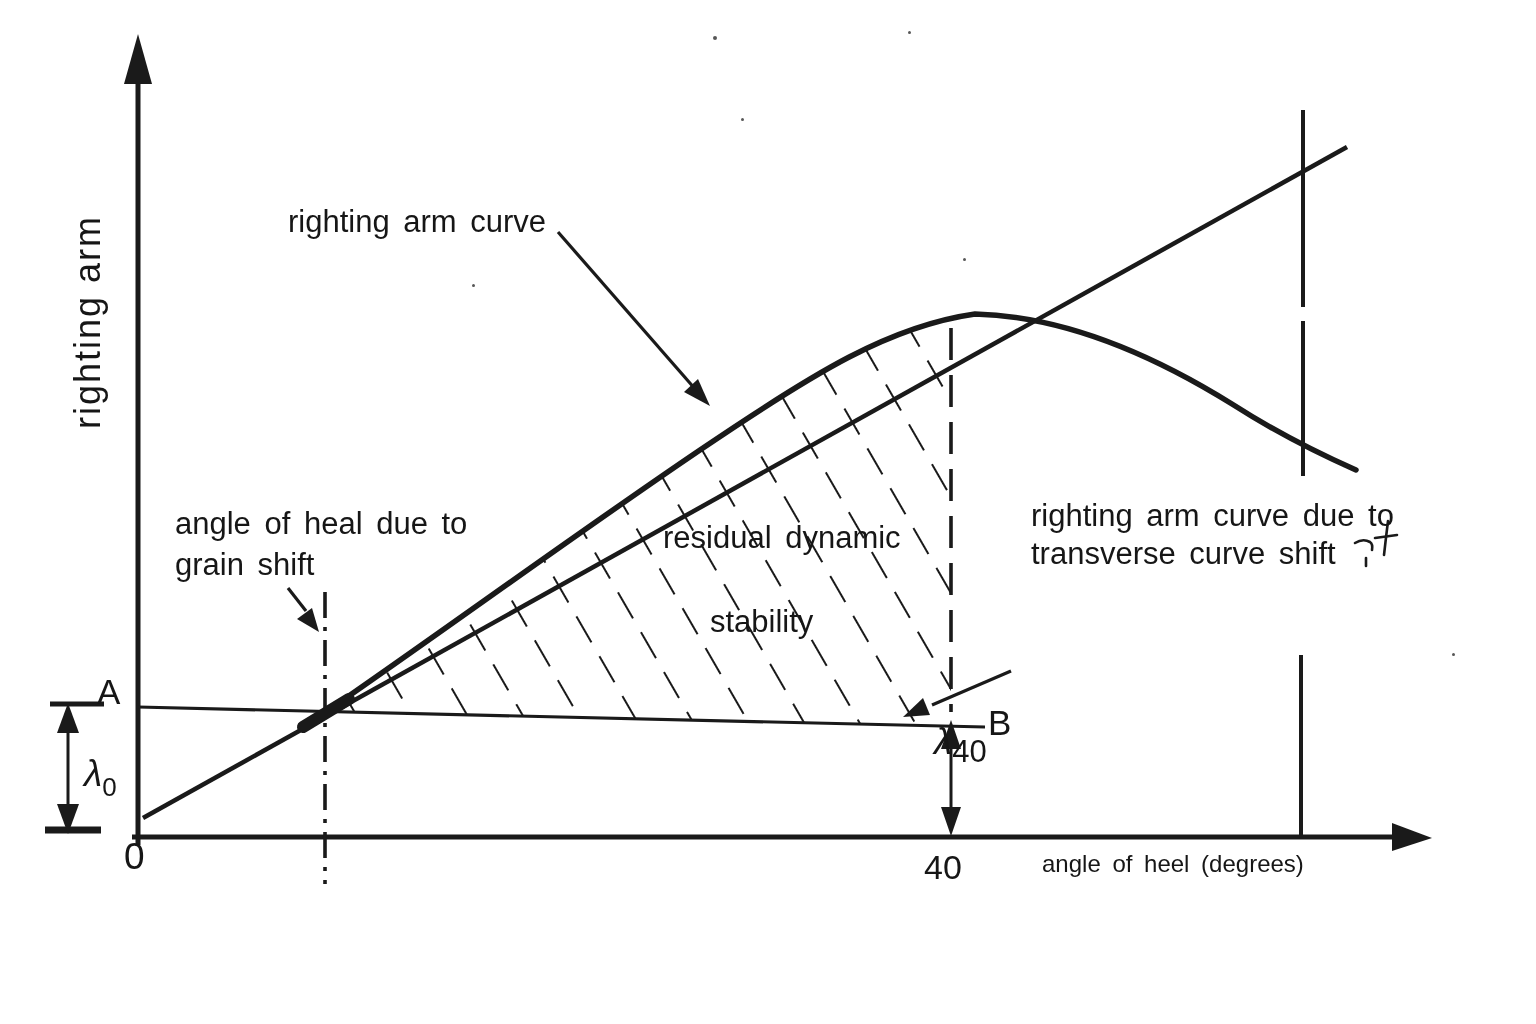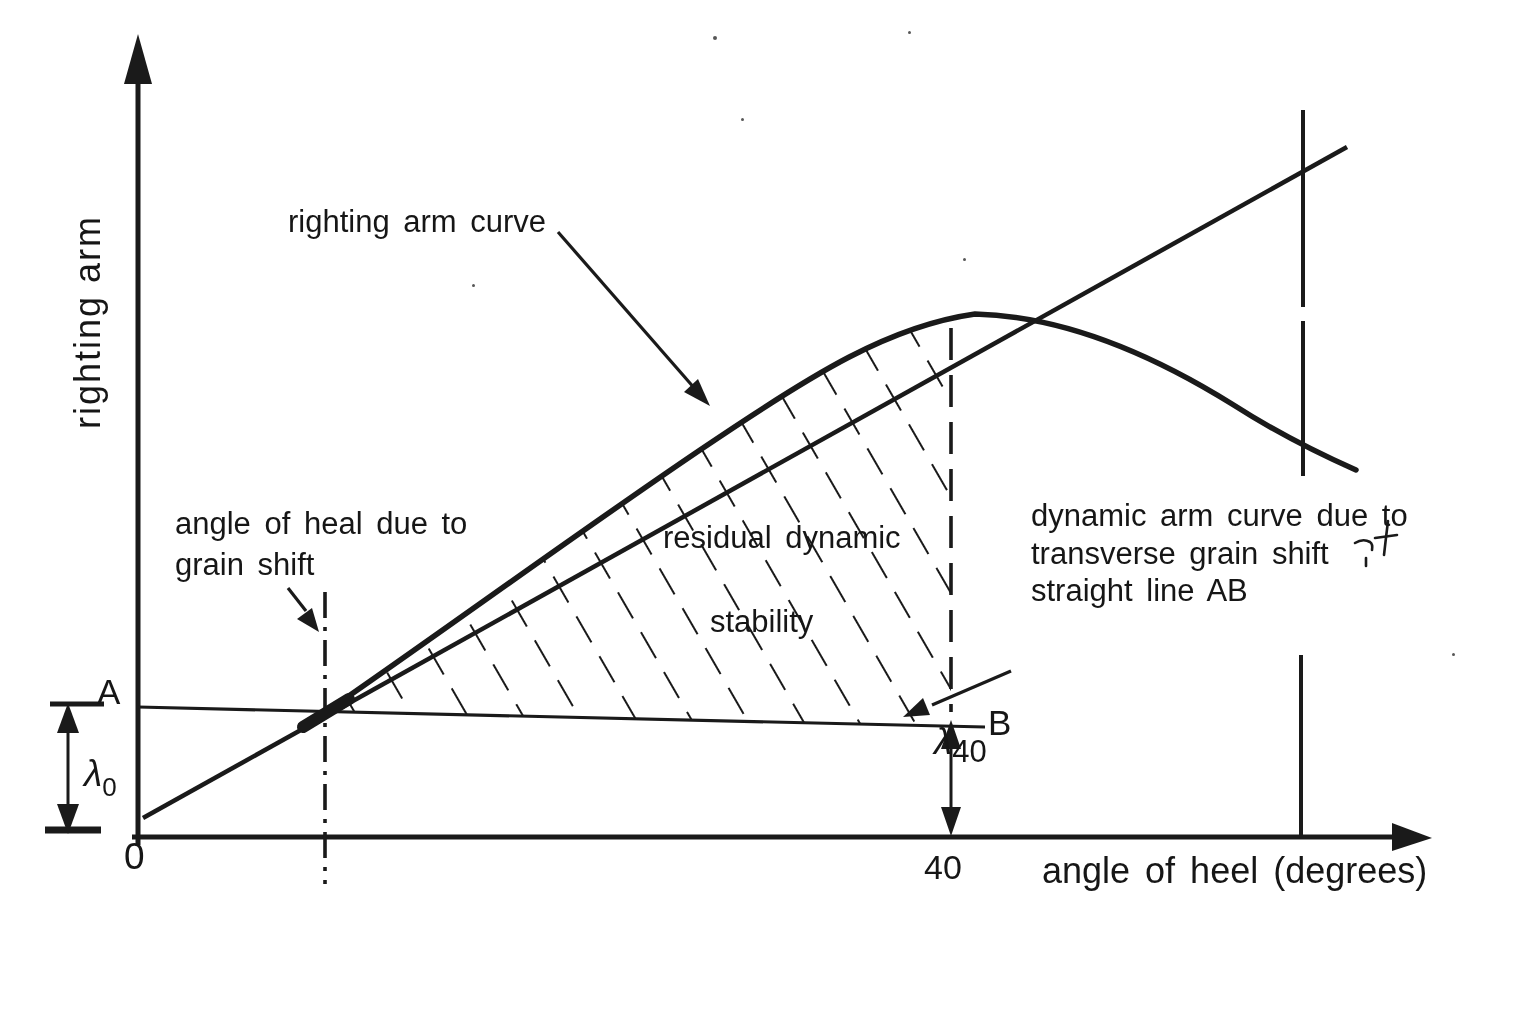--- a/index.html
+++ b/index.html
@@ -12,21 +12,21 @@
     overflow:hidden;
   }
   .art{position:absolute;left:0;top:0;}
   .lbl{position:absolute;white-space:nowrap;color:#161616;}
   .lbl .line{display:block;}
   .ylab{
     transform:translate(-50%,-50%) rotate(-90deg);
     font-size:36px;letter-spacing:2px;
   }
   .t31{font-size:31px;}
-  .t32{font-size:36px;}
+  .t32{font-size:24px;}
   .t34{font-size:34px;}
   .t35{font-size:35px;font-weight:500;}
   .t37{font-size:37px;}
   .ws{word-spacing:5px;}
   .lam{font-style:italic;font-size:37px;line-height:1;text-align:center;}
   .lam sub{font-style:normal;font-size:26px;vertical-align:-10px;}
   .lam .big{font-style:normal;font-size:31px;vertical-align:-8px;}
   .speck{position:absolute;background:#3a3a3a;border-radius:50%;opacity:.85;}
 </style>
 </head>
@@ -114,23 +114,22 @@
     <span class="line">angle of heal due to</span>
     <span class="line">grain shift</span>
   </div>
 
   <div class="lbl t31 ws" style="left:288px;top:204px;">righting arm curve</div>
 
   <div class="lbl t31 ws" style="left:646px;top:520px;margin-left:17px;">residual dynamic</div>
   <div class="lbl t31 ws" style="left:710px;top:588px;margin-top:16px;">stability</div>
 
   <div class="lbl t31 ws" style="left:1031px;top:497px;line-height:37.5px;">
-    <span class="line">dynamic arm curve due to</span>
-    <span class="line">transverse grain shift</span>
-    <span class="line">straight line AB</span>
+    <span class="line">righting arm curve due to</span>
+    <span class="line">transverse curve shift</span>
   </div>
 
   <div class="lbl t35" style="left:97px;top:672px;">A</div>
   <div class="lbl t35" style="left:988px;top:703px;">B</div>
 
   <div class="lbl lam" style="left:84px;top:755px;">
     <span>λ</span><sub>0</sub>
   </div>
 
   <div class="lbl lam" style="left:934px;top:723px;">

